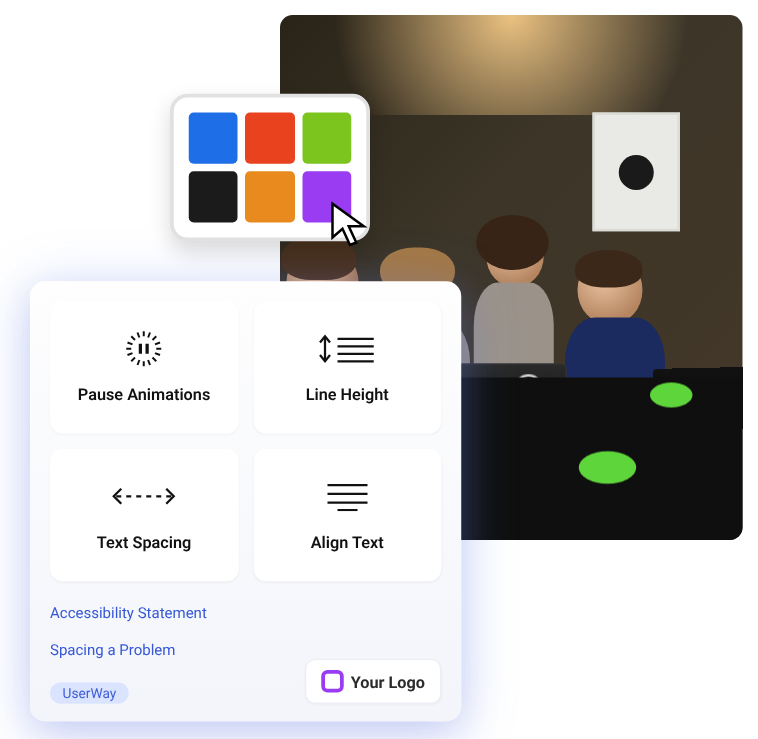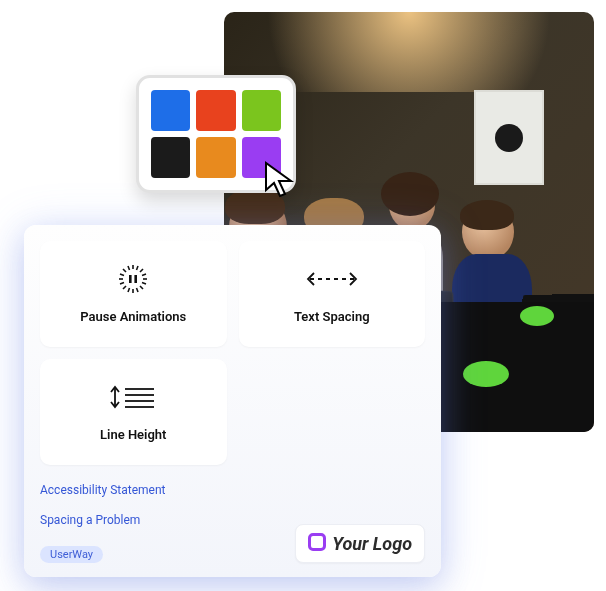--- a/index.html
+++ b/index.html
@@ -146,21 +146,21 @@
     top: 160px;
     left: 263px;
     z-index: 6;
   }
 
   
   .widget {
     position: absolute;
     left: 24px;
     top: 225px;
-    width: 417px;
+    width: 345px;
     background: linear-gradient(#fefefe, #f3f5fb);
     border-radius: 12px;
     box-shadow: 0 10px 30px rgba(80,100,200,0.22), 0 5px 45px rgba(120,150,255,0.25);
     padding: 16px 16px 14px 16px;
     z-index: 4;
   }
   .tile-grid {
     display: grid;
     grid-template-columns: 1fr 1fr;
     gap: 12px;
@@ -200,27 +200,26 @@
     padding: 2px 10px;
     font-size: 11px;
     cursor:pointer;
   }
   .logo-box {
     background:#fff;
     border:1px solid #eceef4;
     border-radius:8px;
     padding:8px 12px;
     display:flex;
-    align-items:flex-start;
+    align-items:flex-end;
     gap:6px;
     font-weight:700;
     color:#2c2c2c;
-    font-size:18px;
+    font-size:13px;
     box-shadow: 0 1px 2px rgba(0,0,0,0.04);
-    font-style: italic;
   }
   .logo-square {
     width:18px; height:18px; border:3px solid #9a3df2; border-radius:5px;
   }
   .byline { font-size: 11px; color:#6a6e7d; text-align:right; margin-top:8px;}
   .right-col { display:flex; flex-direction:column; align-items:flex-end; gap:0;}
 </style>
 </head>
 <body>
 
@@ -293,48 +292,61 @@
           </g>
           <rect x="11" y="11" width="2.6" height="8" fill="#111"></rect>
           <rect x="16.4" y="11" width="2.6" height="8" fill="#111"></rect>
         </svg>
       </span>
       <span>Pause Animations</span>
     </div>
 
     <div class="tile">
       <span class="ico">
-        <svg width="56" height="20" viewBox="0 0 56 20">
-          <g stroke="#111" stroke-width="1.8" fill="none">
-            <line x1="6" y1="10" x2="50" y2="10" stroke-dasharray="4 4"></line>
-            <polyline points="10,4 4,10 10,16"></polyline>
-            <polyline points="46,4 52,10 46,16"></polyline>
-          </g>
-        </svg>
-      </span>
-      <span>Text Spacing</span>
-    </div>
-
-    <div class="tile">
-      <span class="ico">
         <svg width="50" height="26" viewBox="0 0 50 26">
           <g stroke="#111" stroke-width="1.8" fill="none">
             <line x1="7" y1="4" x2="7" y2="22"></line>
             <polyline points="3,8 7,3 11,8"></polyline>
             <polyline points="3,18 7,23 11,18"></polyline>
             <line x1="17" y1="5" x2="46" y2="5"></line>
             <line x1="17" y1="11" x2="46" y2="11"></line>
             <line x1="17" y1="17" x2="46" y2="17"></line>
             <line x1="17" y1="23" x2="46" y2="23"></line>
           </g>
         </svg>
       </span>
       <span>Line Height</span>
     </div>
 
+    <div class="tile">
+      <span class="ico">
+        <svg width="56" height="20" viewBox="0 0 56 20">
+          <g stroke="#111" stroke-width="1.8" fill="none">
+            <line x1="6" y1="10" x2="50" y2="10" stroke-dasharray="4 4"></line>
+            <polyline points="10,4 4,10 10,16"></polyline>
+            <polyline points="46,4 52,10 46,16"></polyline>
+          </g>
+        </svg>
+      </span>
+      <span>Text Spacing</span>
+    </div>
+
+    <div class="tile">
+      <span class="ico">
+        <svg width="36" height="24" viewBox="0 0 36 24">
+          <g stroke="#111" stroke-width="1.8">
+            <line x1="2" y1="3" x2="34" y2="3"></line>
+            <line x1="2" y1="10" x2="34" y2="10"></line>
+            <line x1="2" y1="17" x2="34" y2="17"></line>
+            <line x1="10" y1="23" x2="26" y2="23"></line>
+          </g>
+        </svg>
+      </span>
+      <span>Align Text</span>
+    </div>
   </div>
 
   <div class="widget-footer">
     <div class="links">
       <span class="link">Accessibility Statement</span>
       <span class="link">Spacing a Problem</span>
       <span class="manage">UserWay</span>
     </div>
     <div class="right-col">
       <div class="logo-box">

